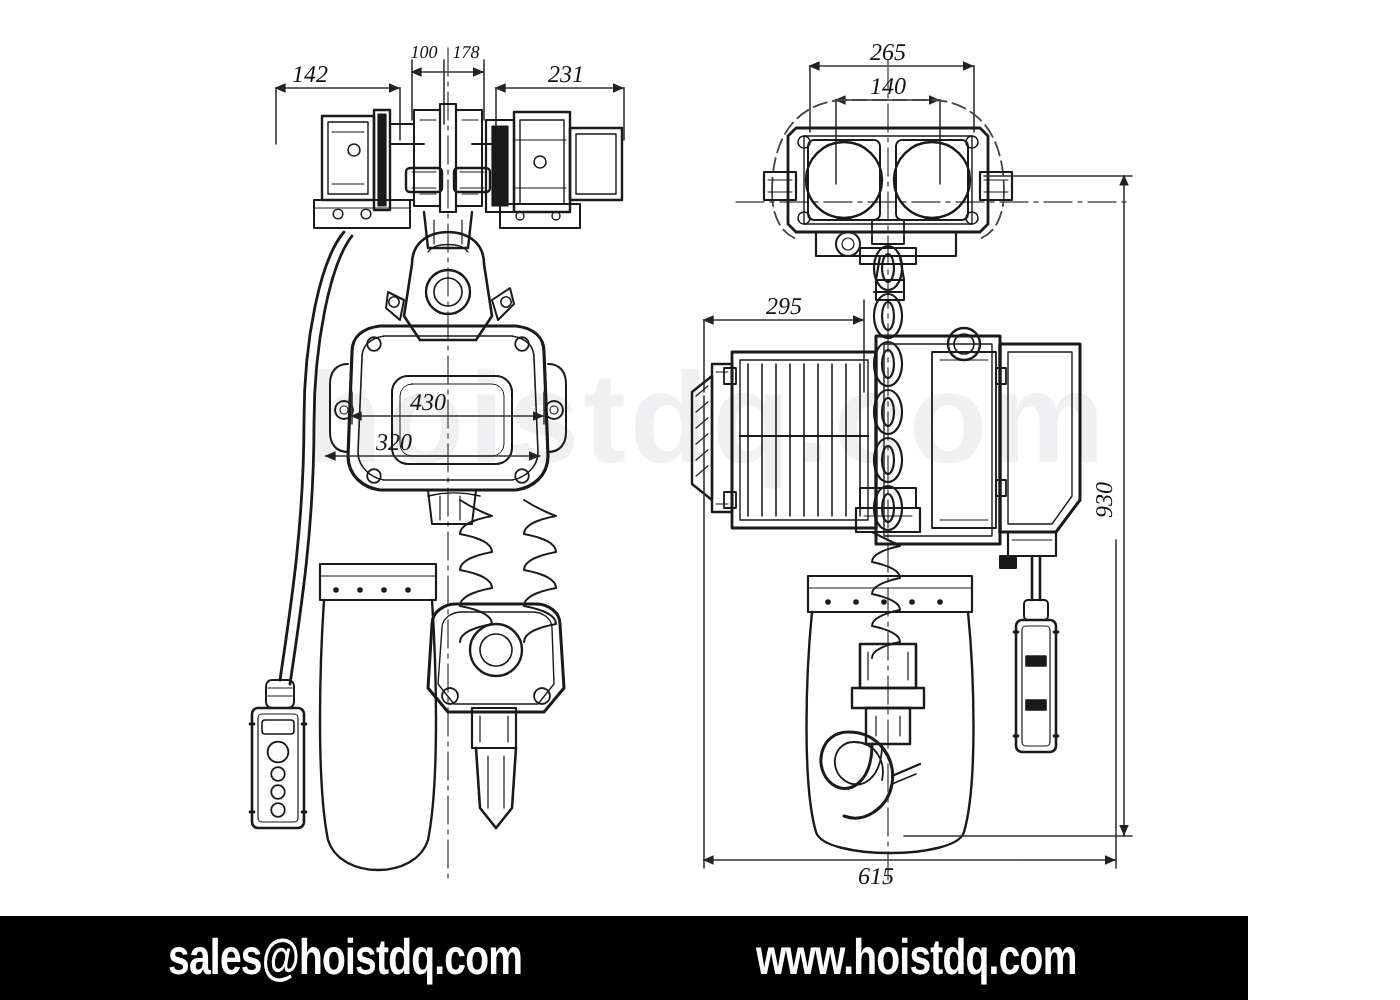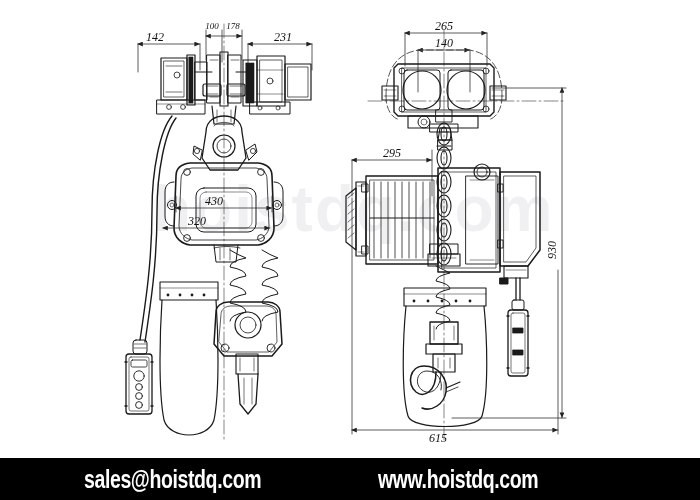--- a/index.html
+++ b/index.html
@@ -6,21 +6,21 @@
   body{
     width:700px;height:500px;
     background:#ffffff;
     font-family:"Liberation Sans",sans-serif;
     overflow:hidden;
     position:relative;
   }
   #stage{position:relative;width:700px;height:500px;background:#fff;}
   #drawing{position:absolute;left:0;top:0;width:700px;height:458px;}
   .footer-bar{
-    position:absolute;left:0;top:458px;width:700px;height:42px;
+    position:absolute;left:0;top:458px;width:624px;height:42px;
     background:#000000;
     display:flex;align-items:center;
   }
   .footer-text{
     color:#ffffff;
     font-family:"Liberation Sans",sans-serif;
     font-weight:bold;
     font-size:25px;
     letter-spacing:-0.5px;
     transform:scaleX(0.78);

